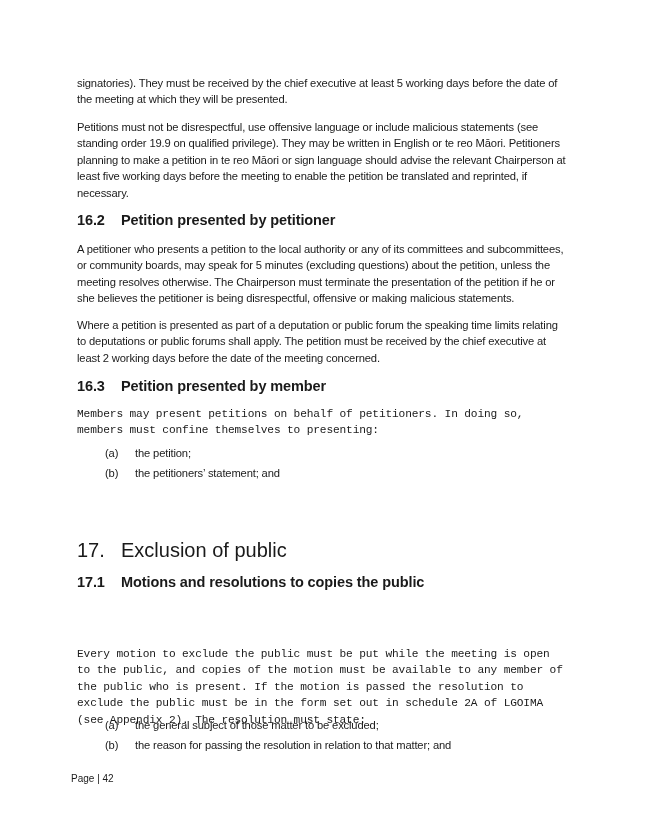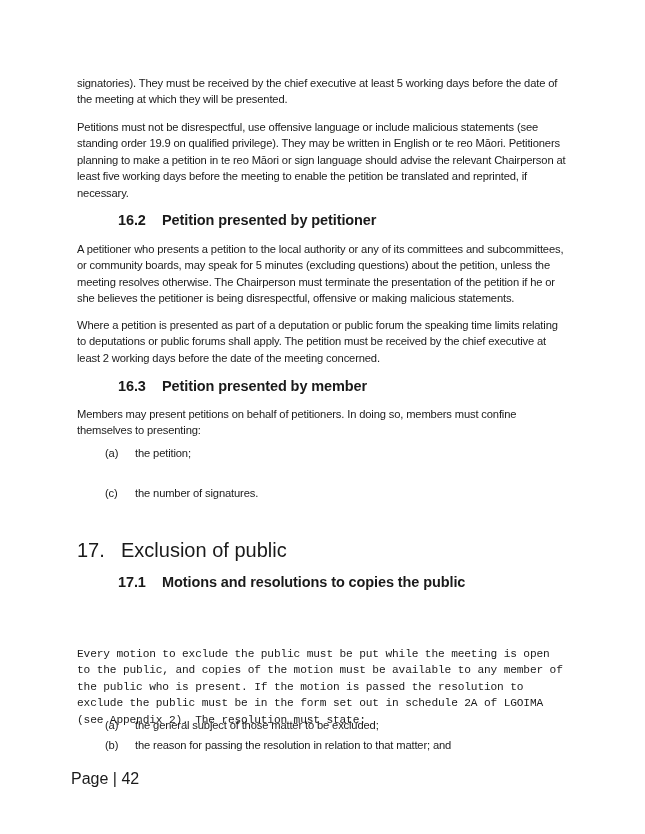--- a/index.html
+++ b/index.html
@@ -11,32 +11,32 @@
     .page { position: absolute; left: 0; top: 0; width: 645px; height: 658px; }
     .p {
       position: absolute; left: 77px; width: 490px;
       font-size: 11.2px; line-height: 16.4px; letter-spacing: -0.15px;
       margin: 0;
     }
     .h2 {
       position: absolute; left: 77px; font-weight: bold; font-size: 14.5px;
       line-height: 18px; margin: 0; letter-spacing: -0.1px;
     }
-    .h2 .num { display: inline-block; width: 44px; margin-left: 41px; }
+    .h2 .num { display: inline-block; width: 44px; }
     .h1 {
       position: absolute; left: 77px; font-weight: normal; font-size: 20px;
       line-height: 20px; margin: 0;
     }
     .h1 .num { display: inline-block; width: 44px; }
     .li {
       position: absolute; left: 105px; font-size: 11.2px; line-height: 16px;
       letter-spacing: -0.15px;
     }
     .li .marker { display: inline-block; width: 30px; }
-    .footer { position: absolute; left: 71px; top: 771px; font-size: 16px; line-height: 16px; }
+    .footer { position: absolute; left: 71px; top: 771px; font-size: 10px; line-height: 16px; }
   </style>
 </head>
 <body>
 
 <div class="page">
 
   <p class="p" style="top:75px;">signatories). They must be received by the chief executive at least 5 working days before the date of the meeting at which they will be presented.</p>
 
   <p class="p" style="top:119px;">Petitions must not be disrespectful, use offensive language or include malicious statements (see standing order 19.9 on qualified privilege). They may be written in English or te reo Māori. Petitioners planning to make a petition in te reo Māori or sign language should advise the relevant Chairperson at least five working days before the meeting to enable the petition be translated and reprinted, if necessary.</p>
 
@@ -44,27 +44,27 @@
     <span class="num">16.2</span><span>Petition presented by petitioner</span>
   </h2>
 
   <p class="p" style="top:241px;">A petitioner who presents a petition to the local authority or any of its committees and subcommittees, or community boards, may speak for 5 minutes (excluding questions) about the petition, unless the meeting resolves otherwise. The Chairperson must terminate the presentation of the petition if he or she believes the petitioner is being disrespectful, offensive or making malicious statements.</p>
   <p class="p" style="top:317px;">Where a petition is presented as part of a deputation or public forum the speaking time limits relating to deputations or public forums shall apply. The petition must be received by the chief executive at least 2 working days before the date of the meeting concerned.</p>
 
   <h2 class="h2" style="top:377px;">
     <span class="num">16.3</span><span>Petition presented by member</span>
   </h2>
 
-  <p class="p" style="top:406px;">Members may present petitions on behalf of petitioners. In doing so, members must confine themselves to presenting:</p>
+  <p class="p" style="top:406px;font-family:Liberation Mono, monospace;">Members may present petitions on behalf of petitioners. In doing so, members must confine themselves to presenting:</p>
 
   <div class="li" style="top:445px;">
     <span class="marker">(a)</span><span>the petition;</span>
   </div>
-  <div class="li" style="top:485px;">
-    <span class="marker">(c)</span><span>the number of signatures.</span>
+  <div class="li" style="top:465px;">
+    <span class="marker">(b)</span><span>the petitioners’ statement; and</span>
   </div>
 
   <h1 class="h1" style="top:540px;">
     <span class="num">17.</span><span>Exclusion of public</span>
   </h1>
 
   <h2 class="h2" style="top:573px;">
     <span class="num">17.1</span><span>Motions and resolutions to copies the public</span>
   </h2>
 

